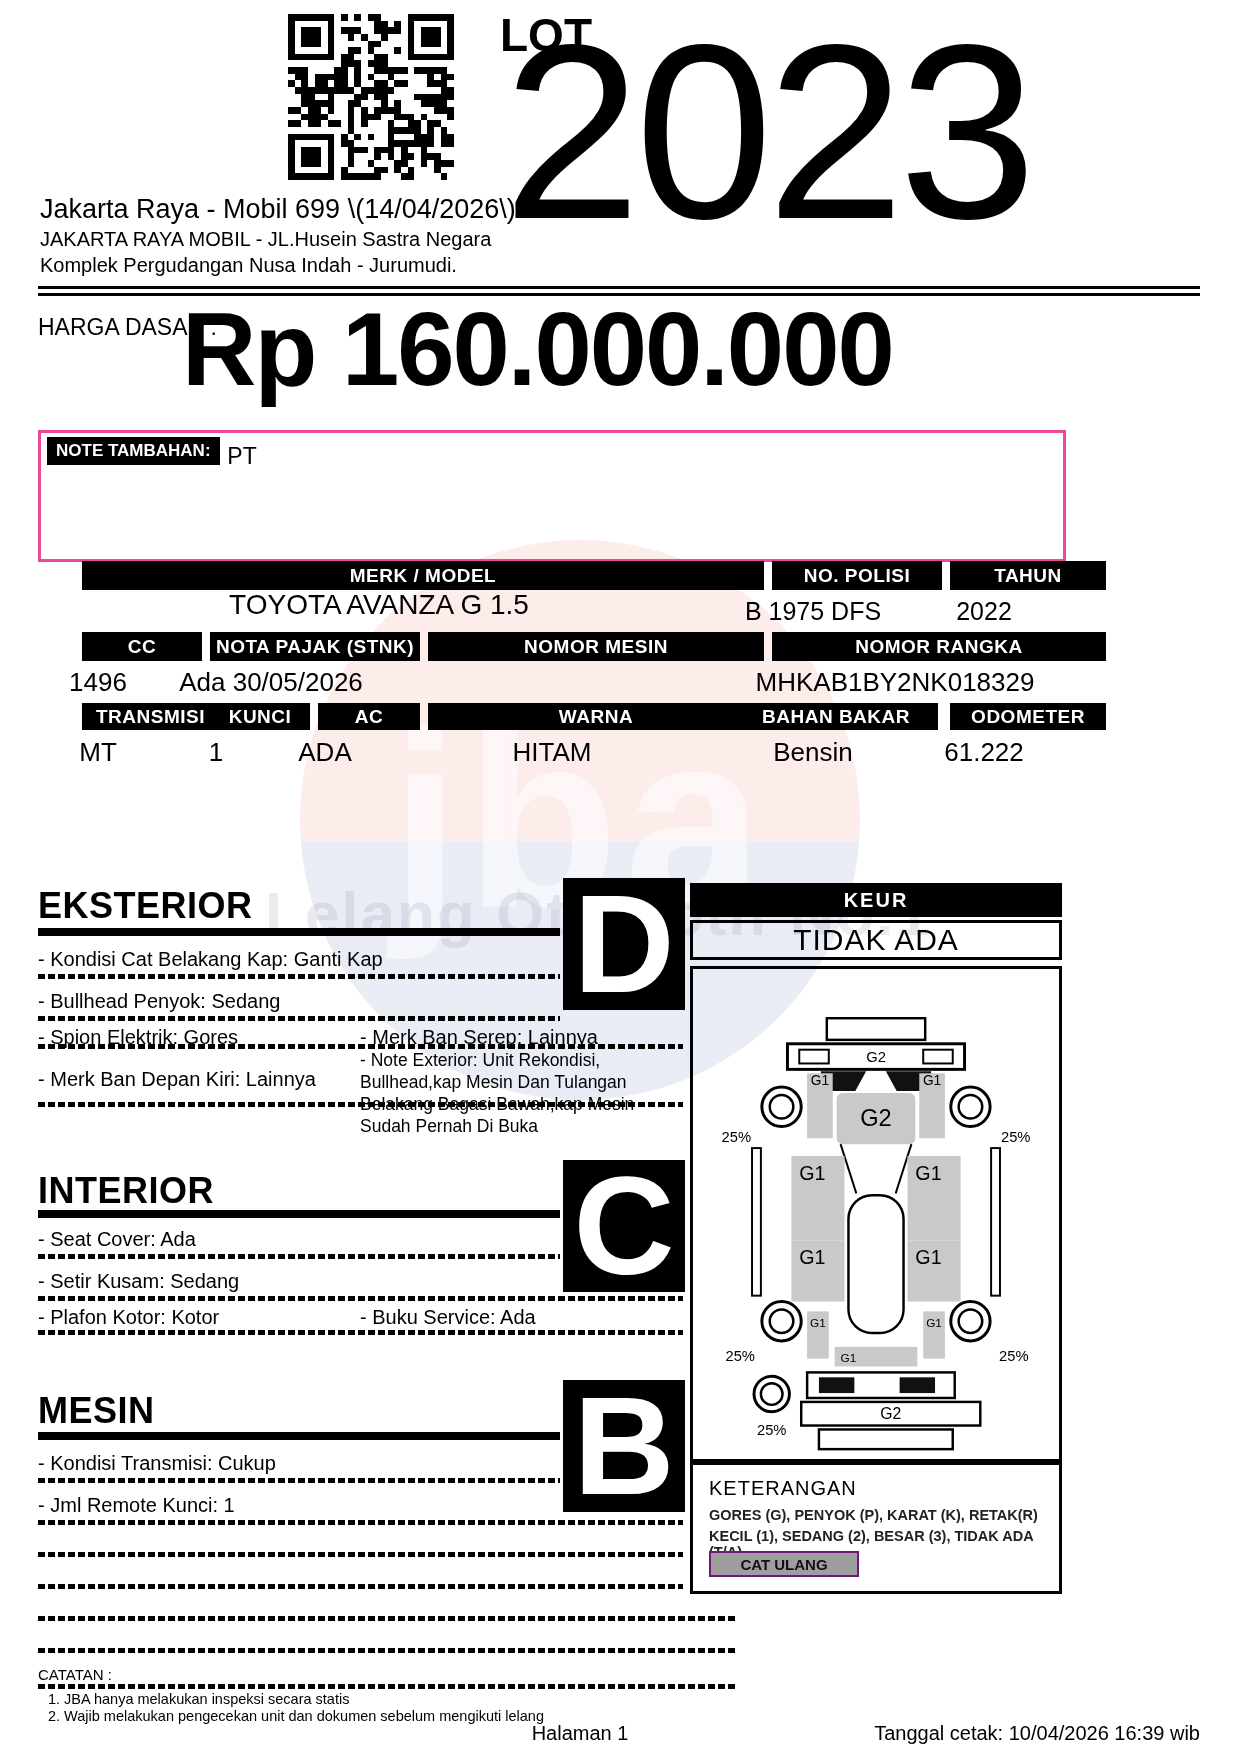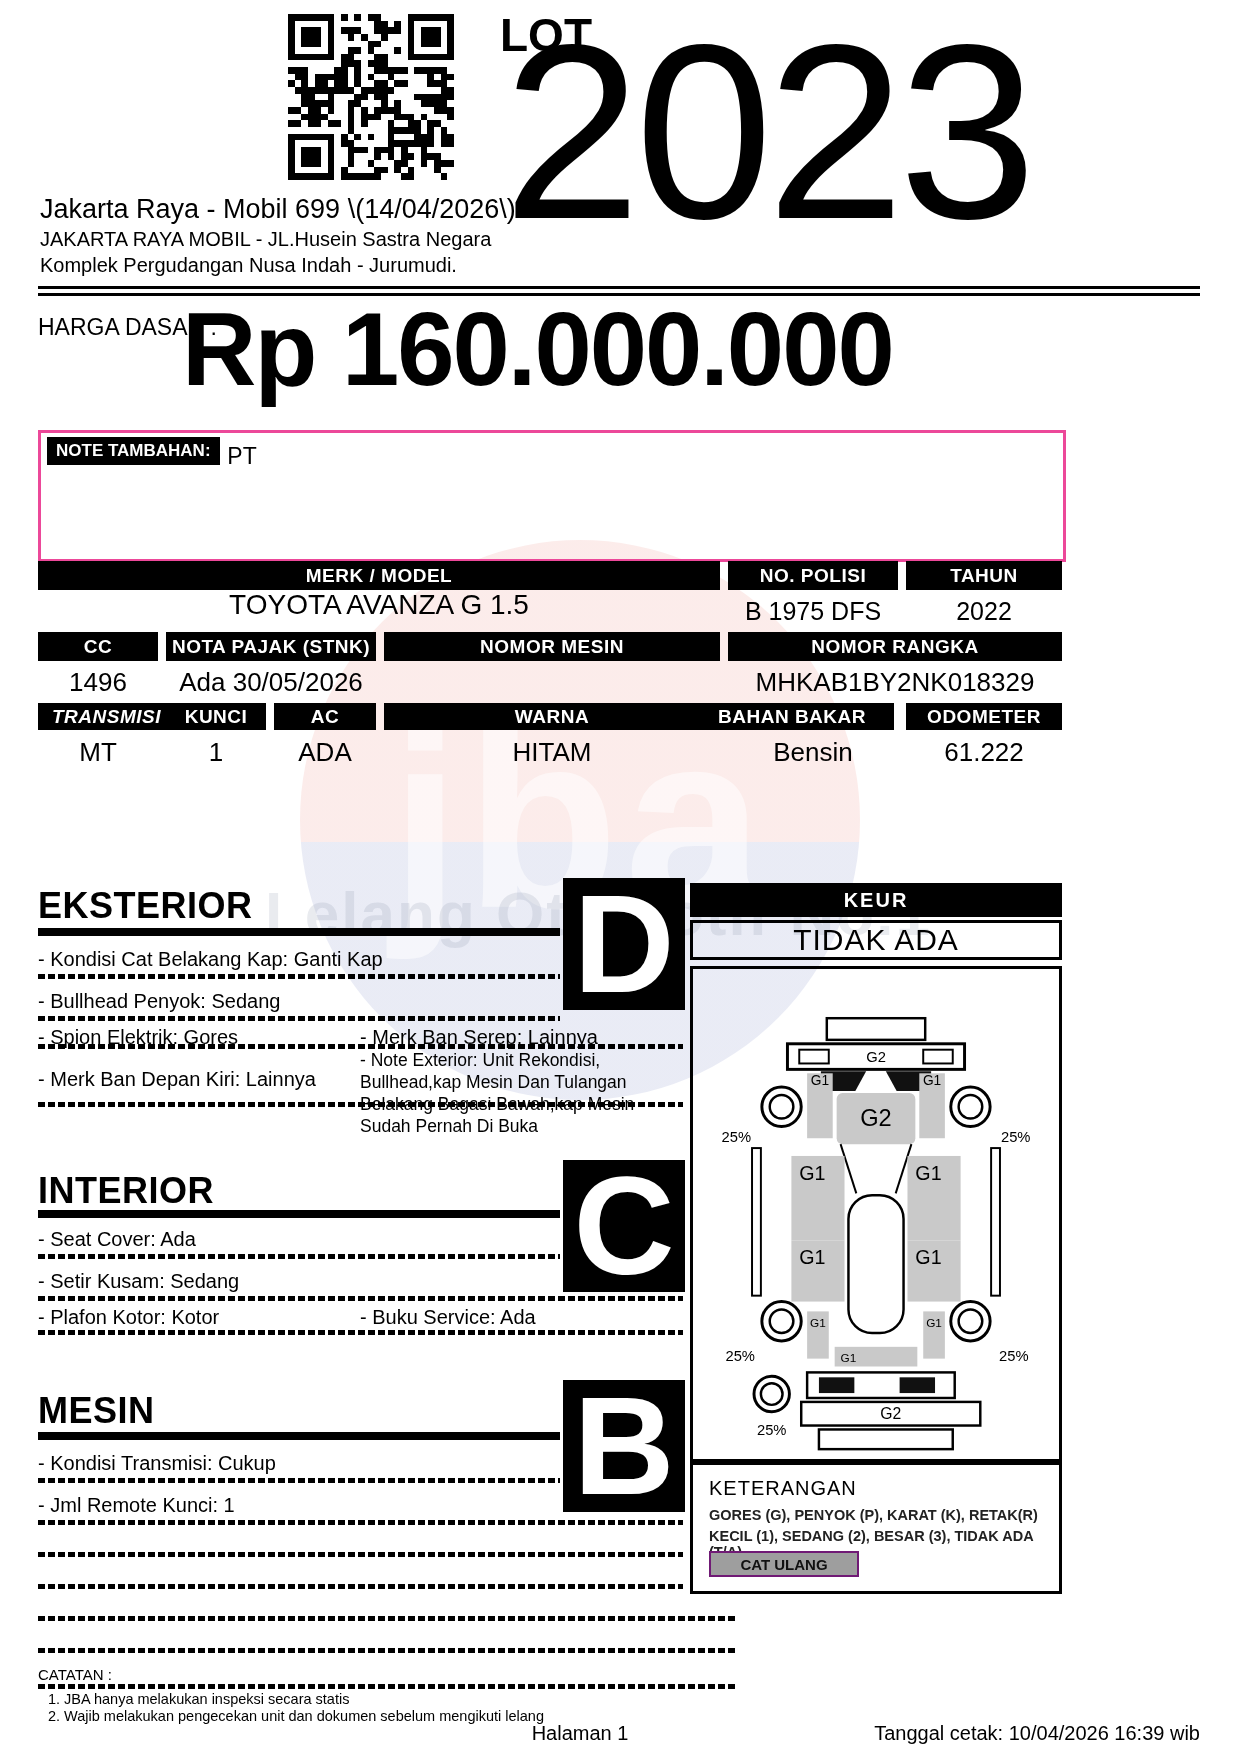--- a/index.html
+++ b/index.html
@@ -26,21 +26,21 @@
   
   .price-label{left:38px;top:314px;font-size:23px;}
   .price-amount{left:182px;top:296px;font-size:103px;font-weight:bold;letter-spacing:-2px;line-height:1.05;}
   
   .note-box{left:38px;top:430px;width:1022px;height:126px;border:3px solid #ec4899;}
   .note-label{left:6px;top:4px;background:#000;color:#fff;font-size:17px;font-weight:bold;
     padding:4px 9px;z-index:3;}
   .note-value{left:148px;top:10px;font-size:23px;z-index:2;}
   
   .hdr-cell{background:#000;color:#fff;font-weight:bold;display:flex;align-items:center;
-    justify-content:center;font-size:19px;letter-spacing:0.5px;}
+    justify-content:center;font-size:19px;letter-spacing:0.5px;margin-left:44px;}
   .val-cell{display:flex;align-items:center;justify-content:center;}
   
   .sec-title{font-size:36px;font-weight:bold;letter-spacing:0.5px;}
   .sec-rule{height:8px;background:#000;}
   .item{font-size:20px;white-space:nowrap;}
   .item-note{font-size:17.5px;line-height:1.25;white-space:normal;}
   .dotted{height:5px;background:repeating-linear-gradient(90deg,#000 0 7px,transparent 7px 10px);}
   .grade-box{width:122px;height:132px;background:#000;color:#fff;display:flex;align-items:center;
     justify-content:center;font-size:140px;font-weight:bold;line-height:1;}
   
@@ -101,21 +101,21 @@
   <div class="abs val-cell z" style="left:906px;top:590px;width:156px;height:42px;font-size:25px;">2022</div>
 
   <div class="abs hdr-cell z" style="left:38px;top:632px;width:120px;height:29px;">CC</div>
   <div class="abs hdr-cell z" style="left:166px;top:632px;width:210px;height:29px;">NOTA PAJAK (STNK)</div>
   <div class="abs hdr-cell z" style="left:384px;top:632px;width:336px;height:29px;">NOMOR MESIN</div>
   <div class="abs hdr-cell z" style="left:728px;top:632px;width:334px;height:29px;">NOMOR RANGKA</div>
   <div class="abs val-cell z" style="left:38px;top:661px;width:120px;height:42px;font-size:26px;">1496</div>
   <div class="abs val-cell z" style="left:166px;top:661px;width:210px;height:42px;font-size:26px;">Ada 30/05/2026</div>
   <div class="abs val-cell z" style="left:728px;top:661px;width:334px;height:42px;font-size:26px;">MHKAB1BY2NK018329</div>
 
-  <div class="abs hdr-cell z" style="left:38px;top:703px;width:137px;height:27px;font-style:italic;">TRANSMISI</div>
+  <div class="abs hdr-cell z" style="left:38px;top:703px;width:137px;height:27px;">TRANSMISI</div>
   <div class="abs hdr-cell z" style="left:166px;top:703px;width:100px;height:27px;">KUNCI</div>
   <div class="abs hdr-cell z" style="left:274px;top:703px;width:102px;height:27px;">AC</div>
   <div class="abs hdr-cell z" style="left:384px;top:703px;width:336px;height:27px;">WARNA</div>
   <div class="abs hdr-cell z" style="left:690px;top:703px;width:204px;height:27px;">BAHAN BAKAR</div>
   <div class="abs hdr-cell z" style="left:906px;top:703px;width:156px;height:27px;">ODOMETER</div>
   <div class="abs val-cell z" style="left:38px;top:730px;width:120px;height:45px;font-size:26px;">MT</div>
   <div class="abs val-cell z" style="left:166px;top:730px;width:100px;height:45px;font-size:26px;">1</div>
   <div class="abs val-cell z" style="left:274px;top:730px;width:102px;height:45px;font-size:26px;">ADA</div>
   <div class="abs val-cell z" style="left:384px;top:730px;width:336px;height:45px;font-size:26px;">HITAM</div>
   <div class="abs val-cell z" style="left:728px;top:730px;width:170px;height:45px;font-size:26px;">Bensin</div>

